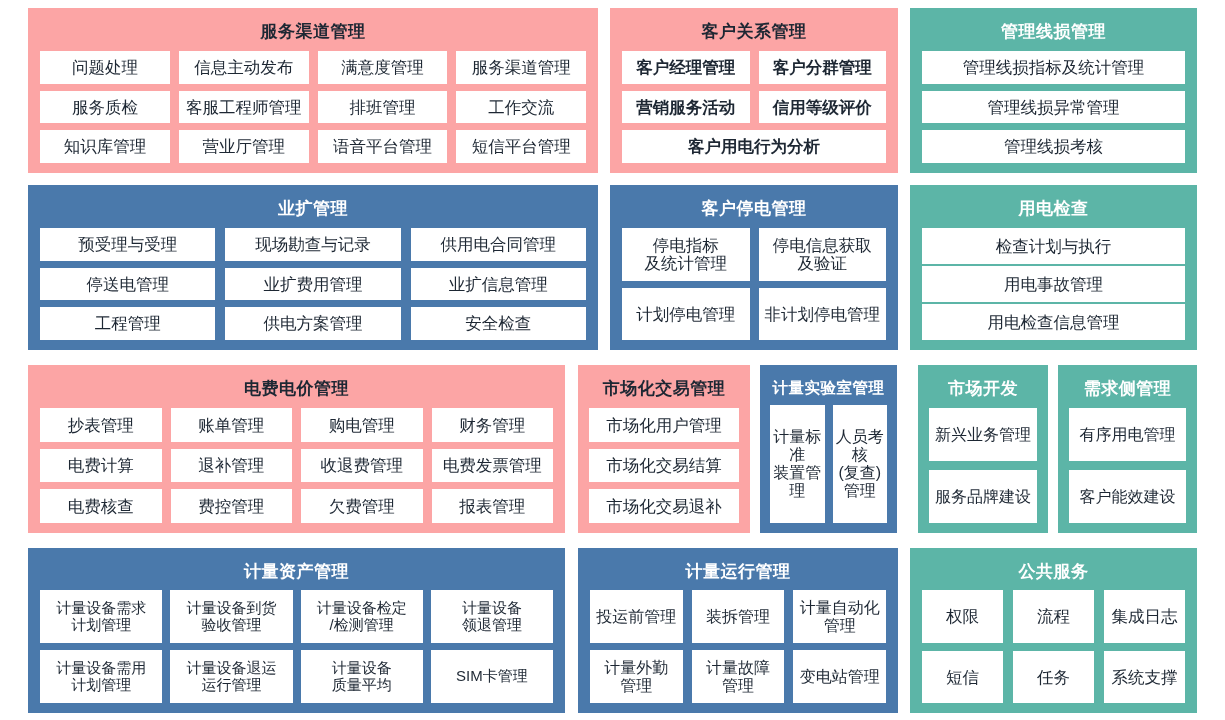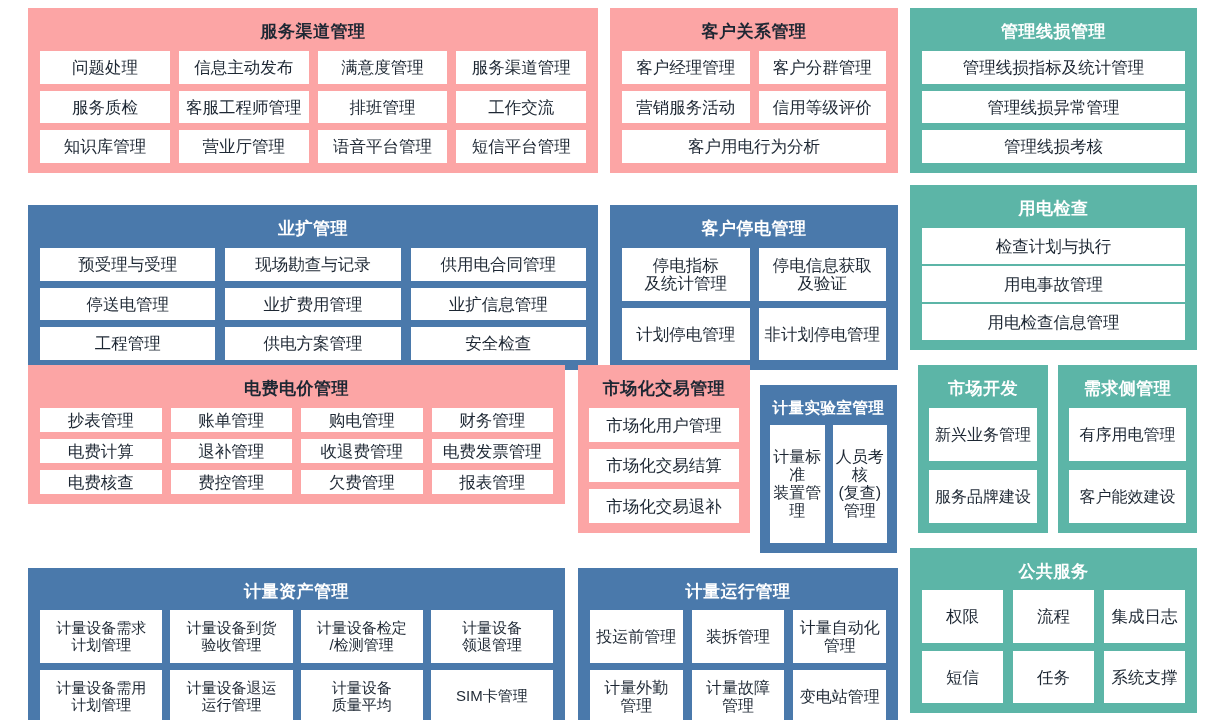--- a/index.html
+++ b/index.html
@@ -11,21 +11,21 @@
   }
   #stage{position:relative;width:1225px;height:720px;}
 
   .panel{
     position:absolute;
     box-sizing:border-box;
     display:flex;
     flex-direction:column;
   }
   .panel.light{background:#fca5a5;}
-  .panel.blue {background:#4a79ab;margin-top:20px;}
+  .panel.blue {background:#4a79ab;}
   .panel.teal {background:#5cb5a7;}
 
   .panel-title{
     text-align:center;
     font-weight:bold;
     letter-spacing:.5px;
     line-height:1;
   }
   .panel.light > .panel-title{color:#1d2733;}
   .panel.blue  > .panel-title{color:#ffffff;}
@@ -51,21 +51,21 @@
 
   
   #p-service{left:28px;top:8px;width:570px;height:165px;padding:10px 12px 10px 12px;}
   #p-service .panel-title{font-size:17px;padding:5px 0 11px;}
   #p-service .grid{grid-template-columns:repeat(4,1fr);grid-auto-rows:1fr;gap:7px 9px;}
   #p-service .cell{font-size:16.5px;}
 
   #p-crm{left:610px;top:8px;width:288px;height:165px;padding:10px 12px;}
   #p-crm .panel-title{font-size:17px;padding:5px 0 11px;}
   #p-crm .grid{grid-template-columns:repeat(2,1fr);grid-auto-rows:1fr;gap:7px 9px;}
-  #p-crm .cell{font-size:16.5px;}
+  #p-crm .cell{font-size:16.5px;font-weight:bold;}
   #p-crm .cell.span2{grid-column:span 2;}
 
   #p-lineloss{left:910px;top:8px;width:287px;height:165px;padding:10px 12px;}
   #p-lineloss .panel-title{font-size:17px;padding:5px 0 11px;}
   #p-lineloss .grid{grid-template-columns:1fr;grid-auto-rows:1fr;gap:7px;}
   #p-lineloss .cell{font-size:16.5px;}
 
   
   #p-yekuo{left:28px;top:185px;width:570px;height:165px;padding:10px 12px;}
   #p-yekuo .panel-title{font-size:17px;padding:5px 0 11px;}
@@ -76,21 +76,21 @@
   #p-outage .panel-title{font-size:17px;padding:5px 0 11px;}
   #p-outage .grid{grid-template-columns:repeat(2,1fr);grid-auto-rows:1fr;gap:7px 9px;}
   #p-outage .cell{font-size:16.5px;}
 
   #p-inspect{left:910px;top:185px;width:287px;height:165px;padding:10px 12px;}
   #p-inspect .panel-title{font-size:17px;padding:5px 0 11px;}
   #p-inspect .grid{grid-template-columns:1fr;grid-auto-rows:1fr;gap:2px;}
   #p-inspect .cell{font-size:16.5px;}
 
   
-  #p-tariff{left:28px;top:365px;width:537px;height:139px;padding:10px 12px;}
+  #p-tariff{left:28px;top:365px;width:537px;height:168px;padding:10px 12px;}
   #p-tariff .panel-title{font-size:17px;padding:5px 0 11px;}
   #p-tariff .grid{grid-template-columns:repeat(4,1fr);grid-auto-rows:1fr;gap:7px 9px;}
   #p-tariff .cell{font-size:16.5px;}
 
   #p-market{left:578px;top:365px;width:172px;height:168px;padding:10px 11px;}
   #p-market .panel-title{font-size:17px;padding:5px 0 11px;}
   #p-market .grid{grid-template-columns:1fr;grid-auto-rows:1fr;gap:7px;}
   #p-market .cell{font-size:16.5px;}
 
   #p-lab{left:760px;top:365px;width:137px;height:168px;padding:10px 10px;}

